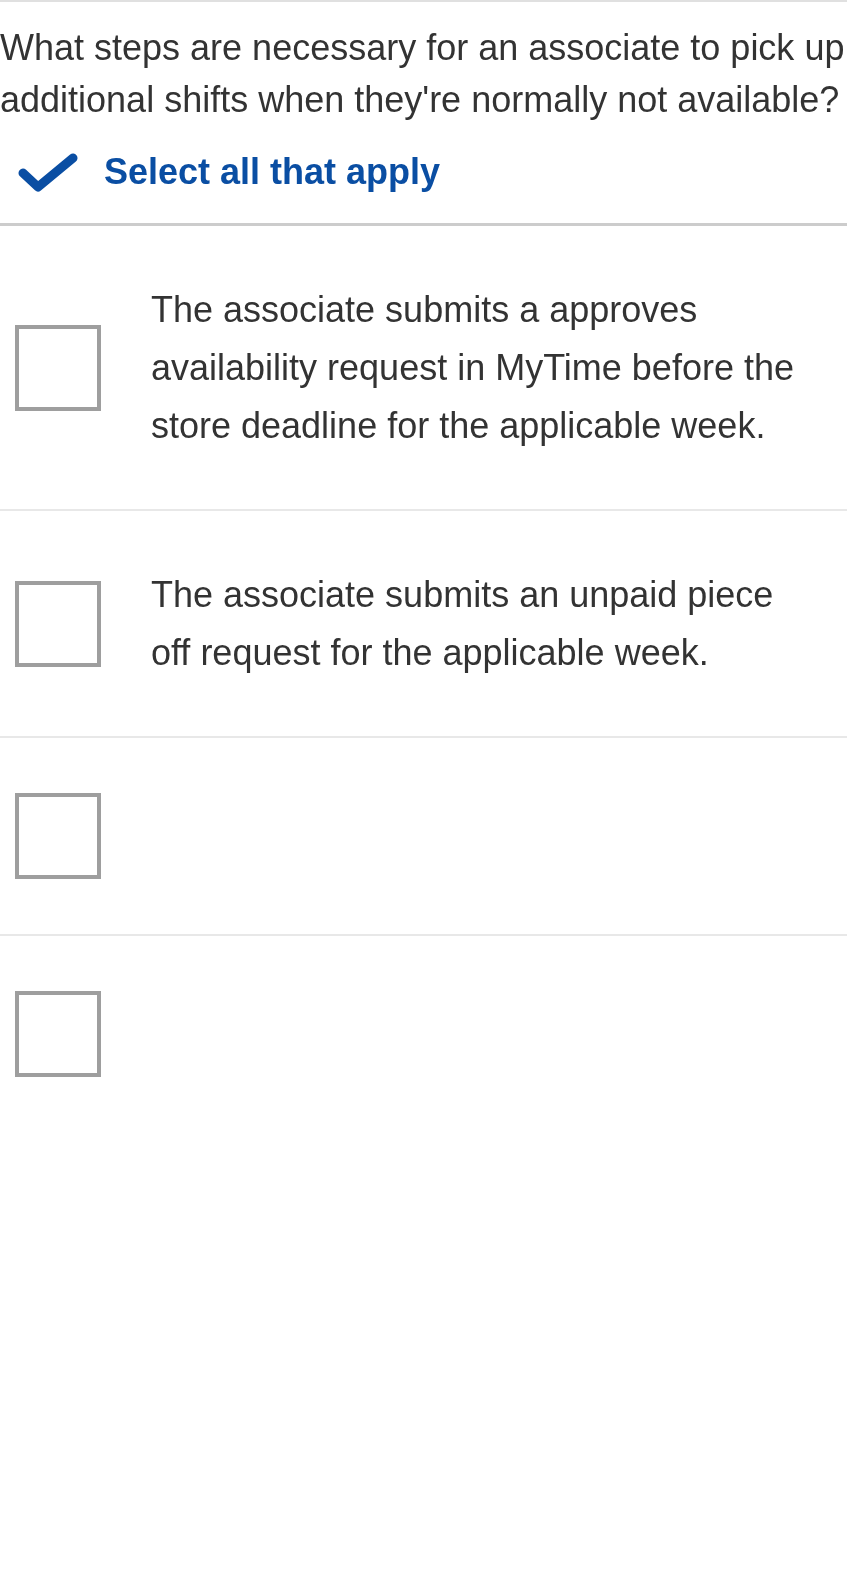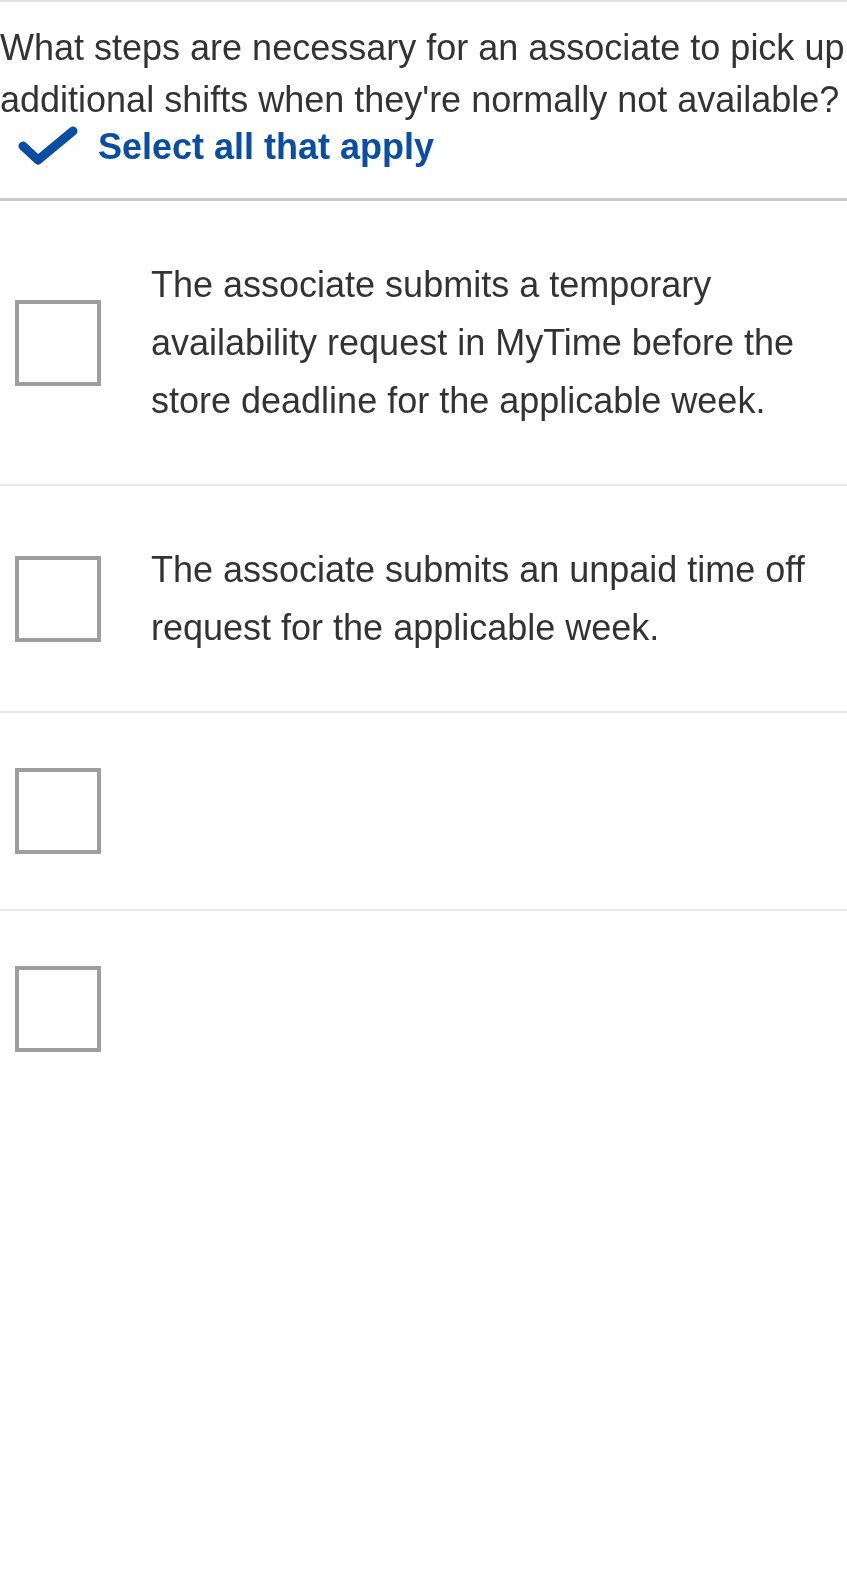--- a/index.html
+++ b/index.html
@@ -14,26 +14,27 @@
     margin-bottom: 20px;
   }
   .question-block {
     padding: 0 0 20px 0;
   }
   .question-text {
     font-size: 36px;
     line-height: 1.45;
     color: #333333;
     font-weight: 400;
+    margin-bottom: 25px;
     padding-left: 0;
   }
   .instruction-row {
     display: flex;
-    align-items: flex-start;
-    gap: 20px;
+    align-items: flex-end;
+    gap: 26px;
     padding-left: 18px;
     margin-bottom: 10px;
   }
   .check-icon {
     width: 60px;
     height: 40px;
     flex-shrink: 0;
   }
   .instruction-text {
     font-size: 36px;
@@ -83,26 +84,26 @@
       </svg>
     </span>
     <span class="instruction-text">Select all that apply</span>
   </div>
 </div>
 
 <div class="options-divider"></div>
 
 <div class="option-row">
   <div class="checkbox"></div>
-  <div class="option-text">The associate submits a temporary availability request in MyTime before the store deadline for the applicable week.</div>
+  <div class="option-text">The associate submits a approves availability request in MyTime before the store deadline for the applicable week.</div>
 </div>
 
 <div class="option-row">
   <div class="checkbox"></div>
-  <div class="option-text">The associate submits an unpaid time off request for the applicable week.</div>
+  <div class="option-text">The associate submits an unpaid piece off request for the applicable week.</div>
 </div>
 
 <div class="option-row">
   <div class="checkbox"></div>
 </div>
 
 <div class="option-row last">
   <div class="checkbox"></div>
 </div>
 

